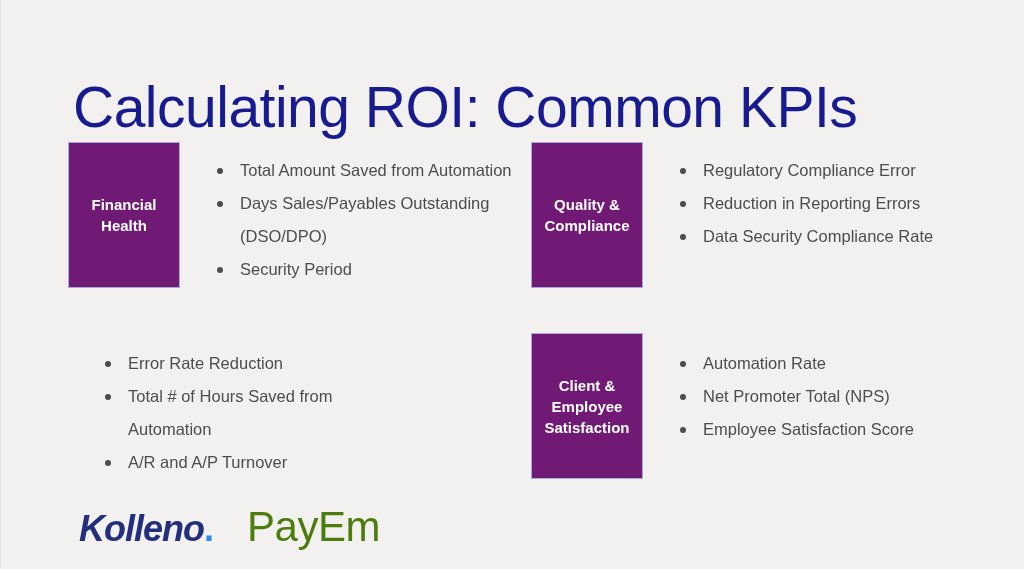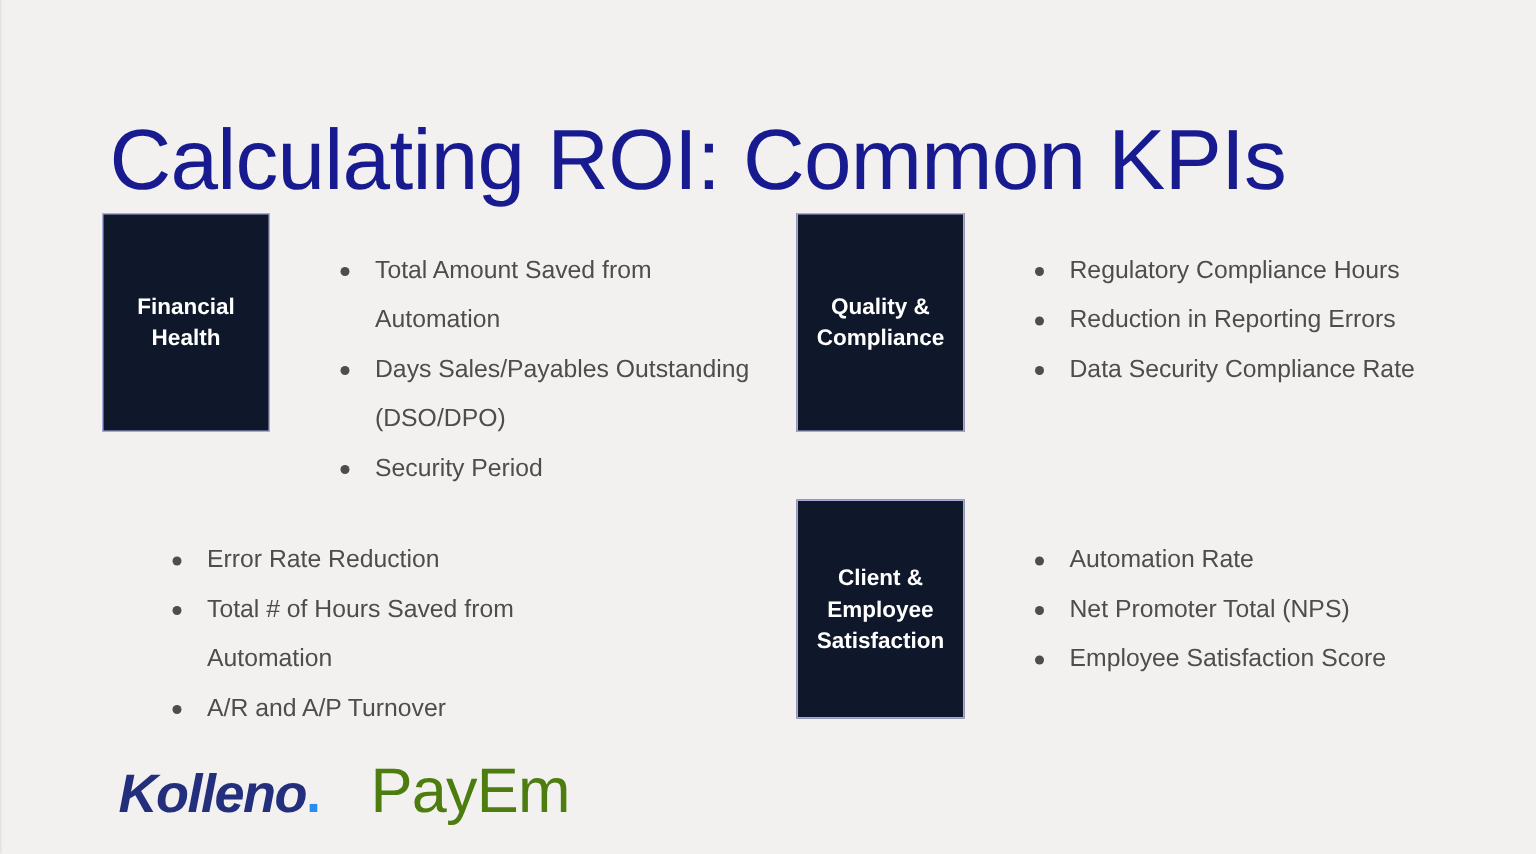--- a/index.html
+++ b/index.html
@@ -59,21 +59,21 @@
     display: flex;
     align-items: flex-start;
   }
   .kpi-group.col-1 { left: 67px; width: 450px; }
   .kpi-group.col-2 { left: 530px; width: 450px; }
 
   .cat-box {
     flex: 0 0 auto;
     width: 112px;
     min-height: 146px;
-    background: #0f172a;
+    background: #701a75;
     border: 1px solid #a7a9dd;
     box-sizing: border-box;
     display: flex;
     align-items: center;
     justify-content: center;
     color: #ffffff;
     font-size: 15px;
     font-weight: bold;
     line-height: 21px;
     text-align: center;
@@ -81,21 +81,21 @@
   }
   .row-2 .cat-box { min-height: 146px; }
 
   .cat-label {
     display: block;
     white-space: pre-line;
   }
 
   .kpi-list {
     list-style: none;
-    margin: 12px;
+    margin: 2px;
     padding: 0;
     flex: 1 1 auto;
     padding-left: 33px;
     padding-top: 10px;
   }
   .row-2 .kpi-list { padding-top: 12px; }
 
   .kpi-item {
     position: relative;
     color: #4d4d4d;
@@ -168,21 +168,21 @@
           <li class="kpi-item">Security Period</li>
         </ul>
       </div>
 
       <div class="kpi-group col-2">
         <div class="cat-box">
           <span class="cat-label">Quality &amp;
 Compliance</span>
         </div>
         <ul class="kpi-list">
-          <li class="kpi-item">Regulatory Compliance Hours</li>
+          <li class="kpi-item">Regulatory Compliance Error</li>
           <li class="kpi-item">Reduction in Reporting Errors</li>
           <li class="kpi-item">Data Security Compliance Rate</li>
         </ul>
       </div>
 
     </div>
 
     <div class="q-row row-2">
 
       <div class="kpi-group col-1">

